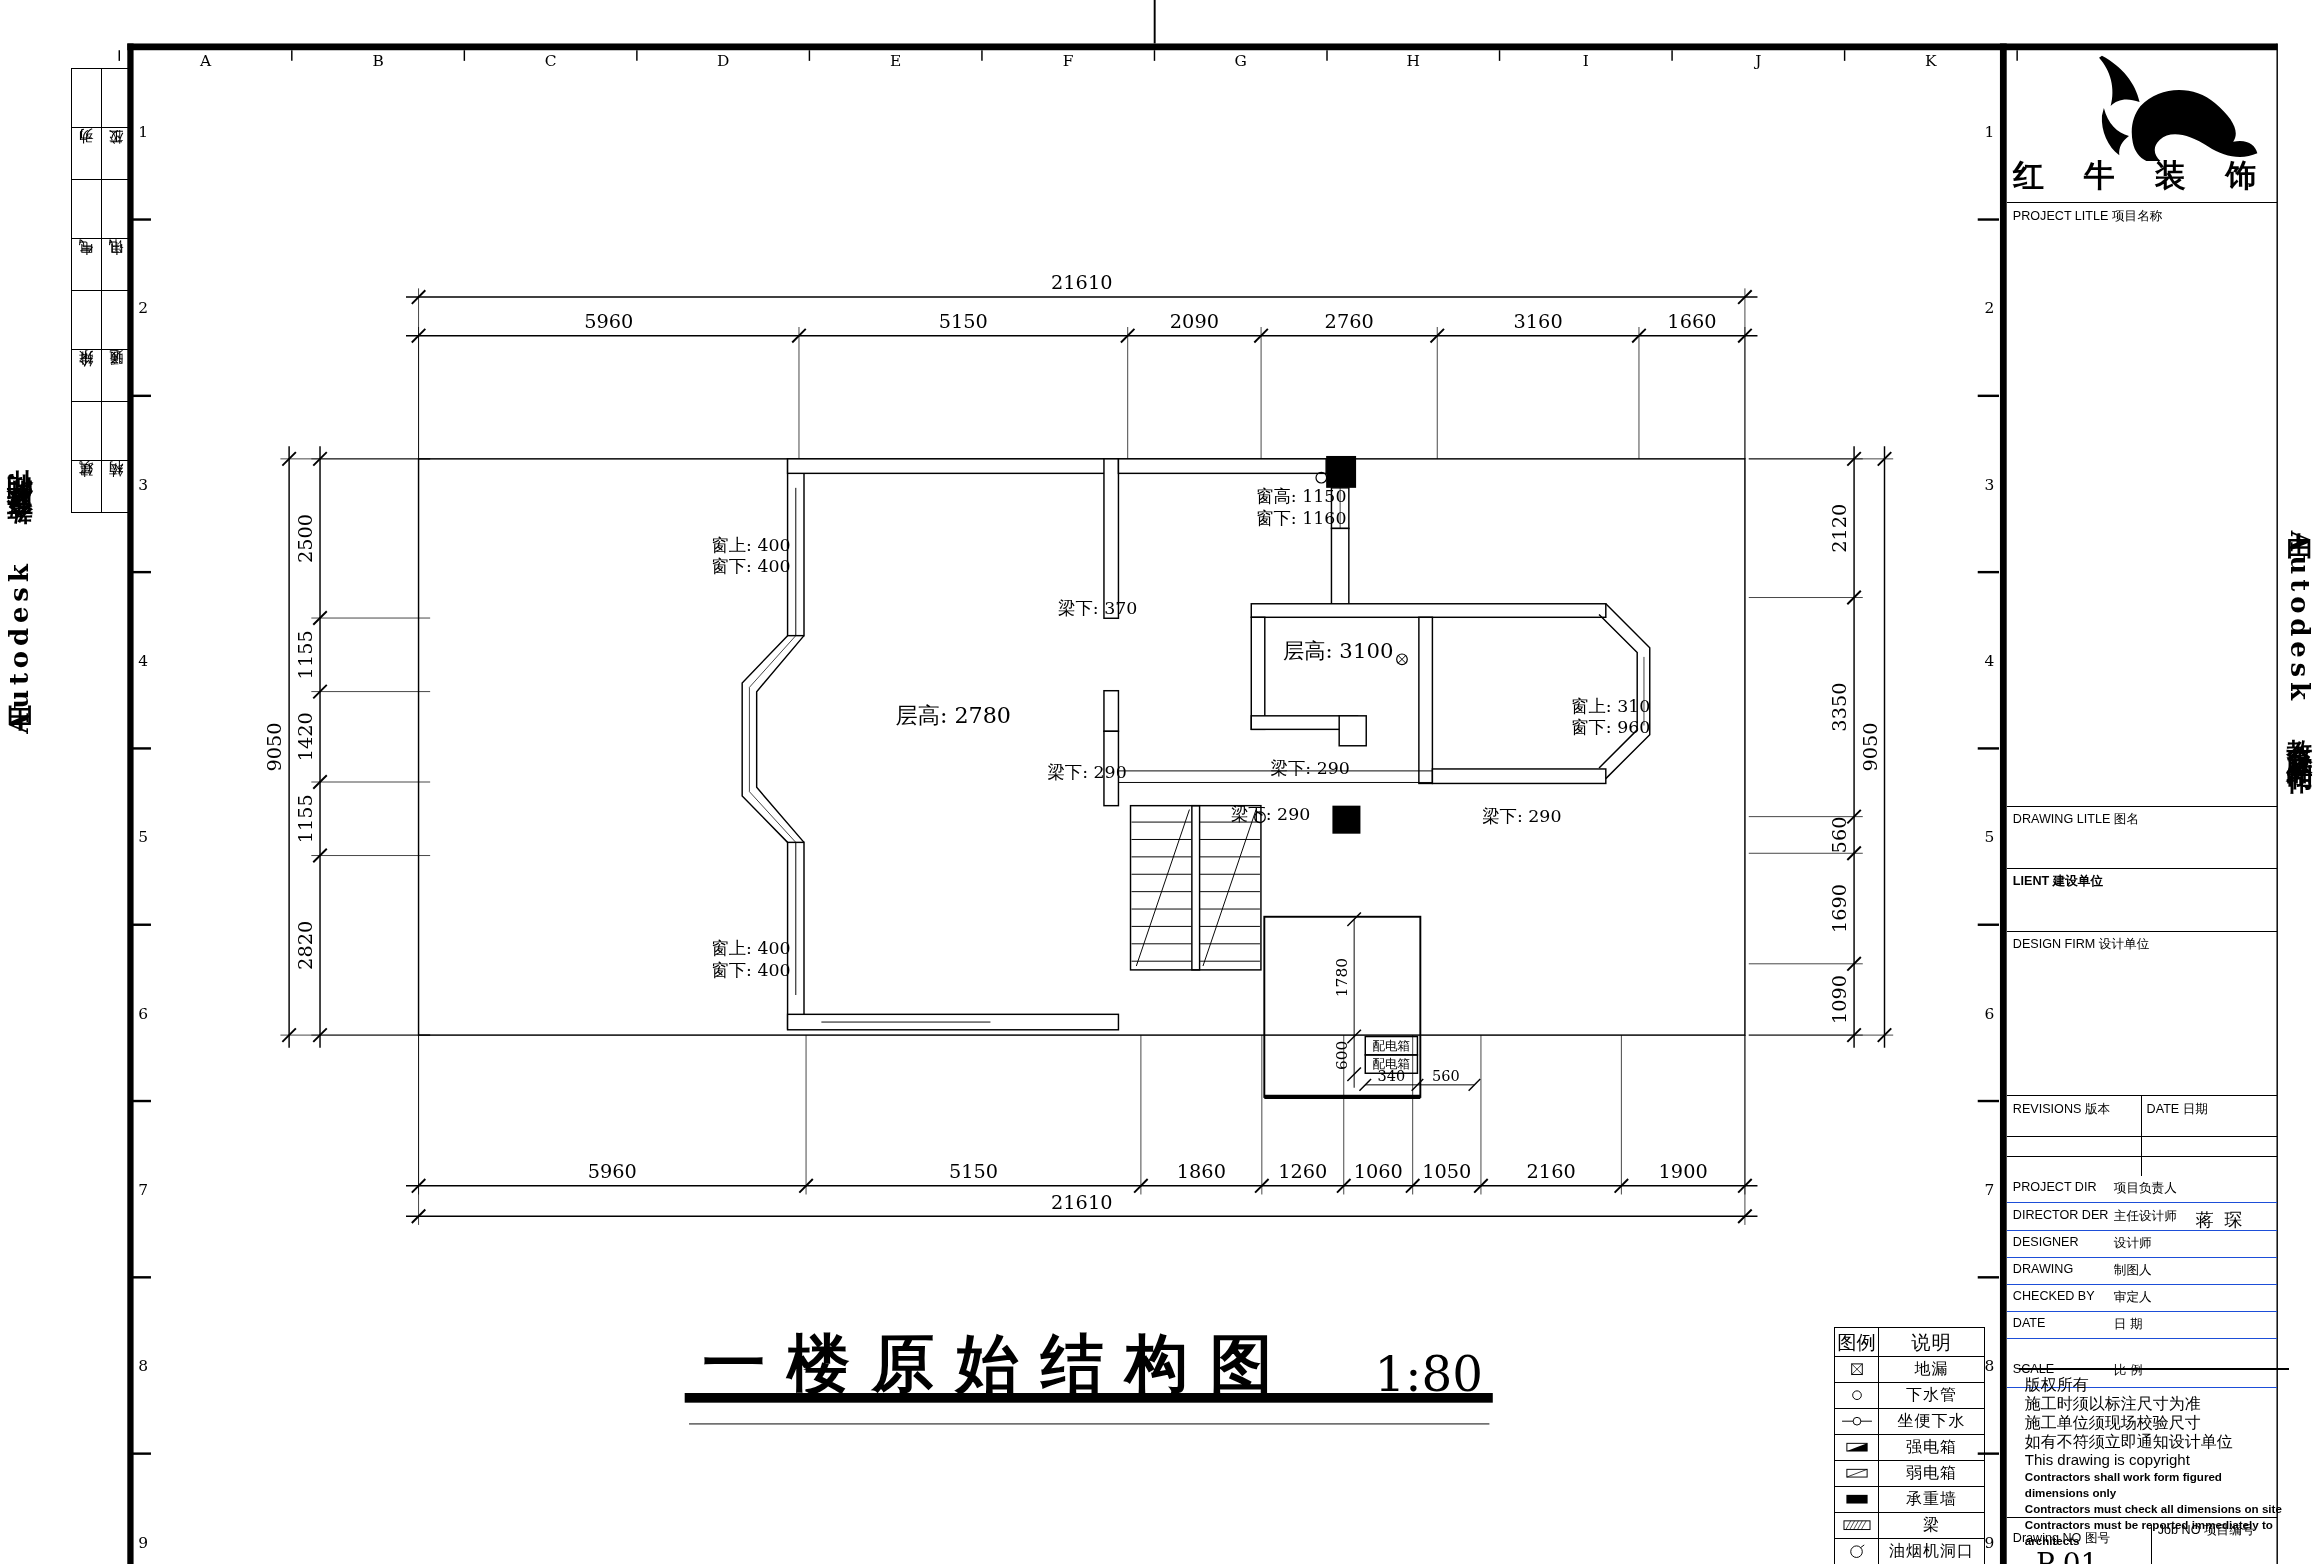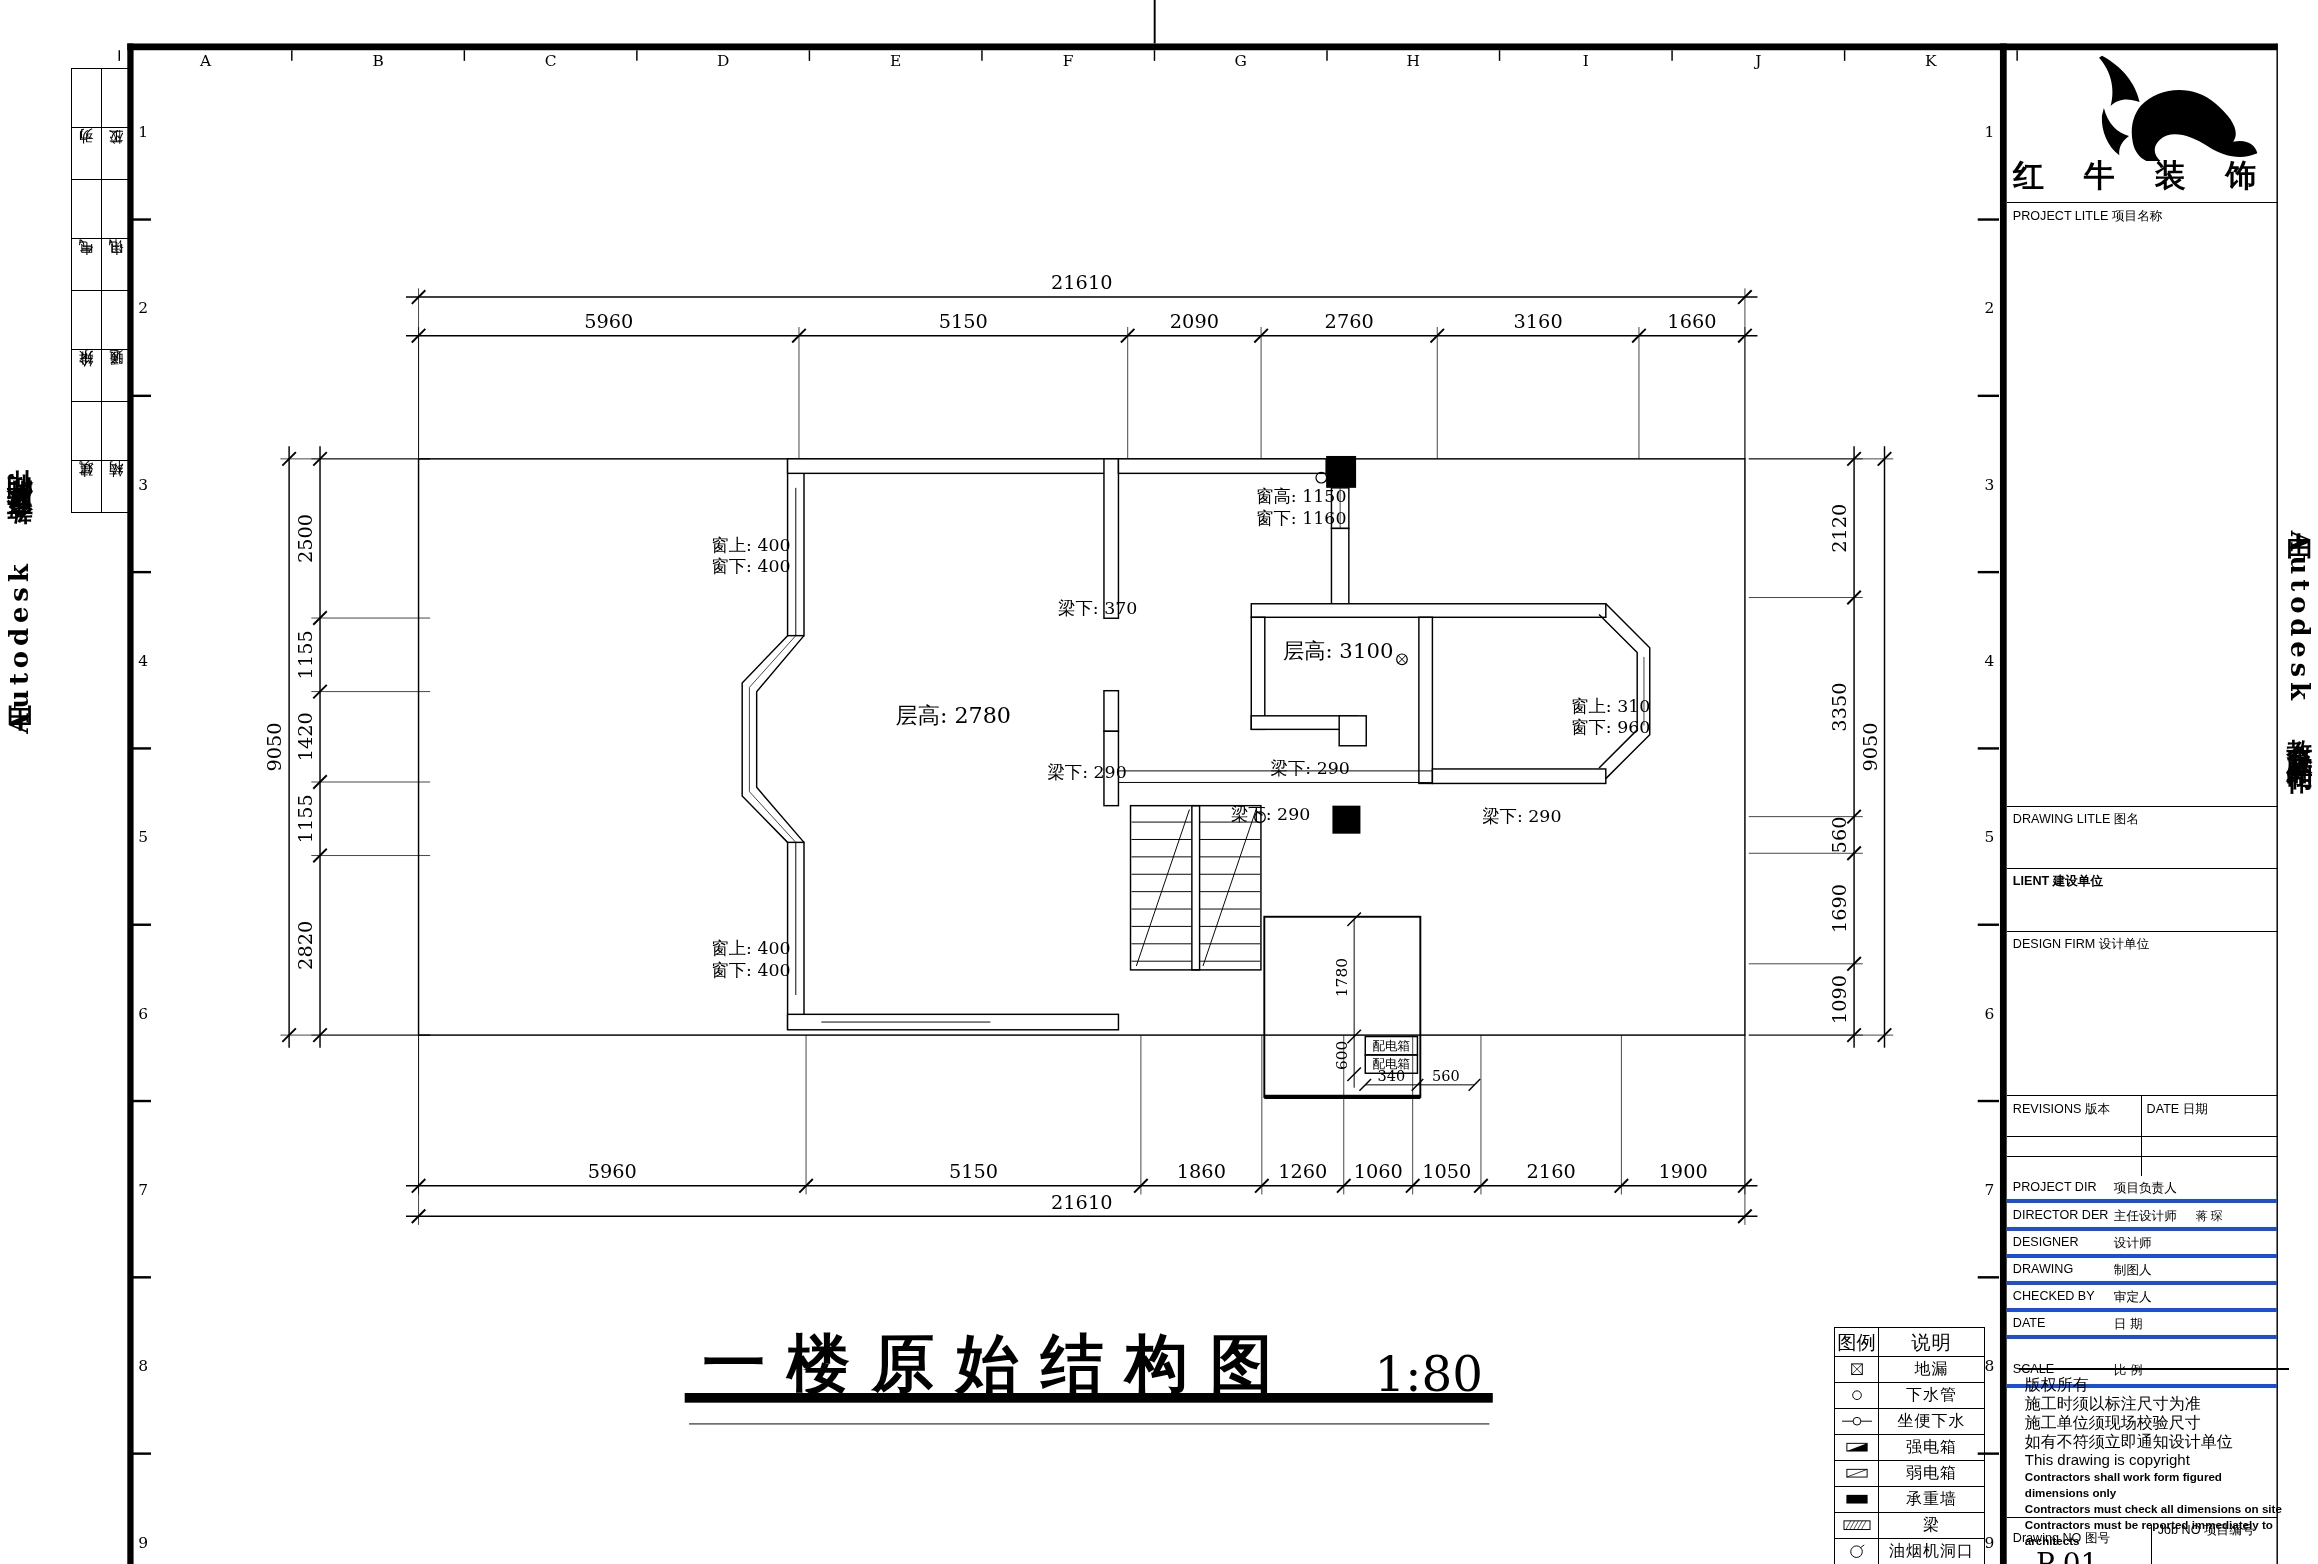--- a/index.html
+++ b/index.html
@@ -26,25 +26,25 @@
      font-family:"Liberation Sans",sans-serif;font-size:12.6px;}
   #title-block .sect{position:absolute;left:0;width:100%;box-sizing:border-box;}
   .blabel{font-size:12.6px;padding:3.9px 0 0 5.8px;font-family:"Liberation Sans",sans-serif;}
   #logo-box{top:0;height:153px;border-bottom:1.4px solid #000;text-align:center;}
   #brand{font-size:31px;font-weight:bold;letter-spacing:14.5px;font-family:"DejaVu Serif",serif;
      position:absolute;left:0;right:0;bottom:4.8px;white-space:nowrap;}
   #firm-info{position:absolute;left:0;right:0;top:886px;text-align:center;font-size:21px;
      font-family:"DejaVu Serif",serif;line-height:27px;}
   .hline{position:absolute;left:0;width:100%;border-top:1px solid #000;}
   .vline{position:absolute;top:0;border-left:1px solid #000;}
-  .prow{position:absolute;left:0;width:100%;height:27px;border-bottom:4px solid #1d4ed8;box-sizing:border-box;
+  .prow{position:absolute;left:0;width:100%;height:27px;border-bottom:1px solid #1d4ed8;box-sizing:border-box;
      display:flex;align-items:flex-start;padding-top:3.9px;}
   .prow .en{width:101px;padding-left:5.8px;font-size:12.6px;}
   .prow .cn{width:82px;font-size:12.6px;}
-  .prow .val{font-size:12px;font-family:Liberation Serif, serif;}
+  .prow .val{font-size:18px;font-family:Liberation Mono, monospace;}
   #notes{position:absolute;left:12px;top:1318px;width:100%;padding:4.8px 0 0 5.8px;box-sizing:border-box;border-top:2.9px solid #000;}
   #notes .cn{font-size:16px;line-height:19px;font-family:"DejaVu Serif",serif;}
   #notes .en{font-size:15px;line-height:18.4px;}
   #notes .enb{font-size:11.6px;line-height:16px;font-weight:bold;}
   #tb-bottom{position:absolute;left:0;top:1467px;width:100%;height:46px;border-top:1.4px solid #000;display:flex;}
   #tb-bottom .cell{position:relative;height:100%;box-sizing:border-box;padding:3.9px 0 0 5.8px;}
   #tb-bottom .cell.left{width:145px;border-right:1px solid #000;margin-top:8px;}
   #tb-bottom .cell.right{flex:1;}
   #drawing-no{position:absolute;left:29px;top:21px;font-size:28px;font-family:"DejaVu Serif",serif;}
   

